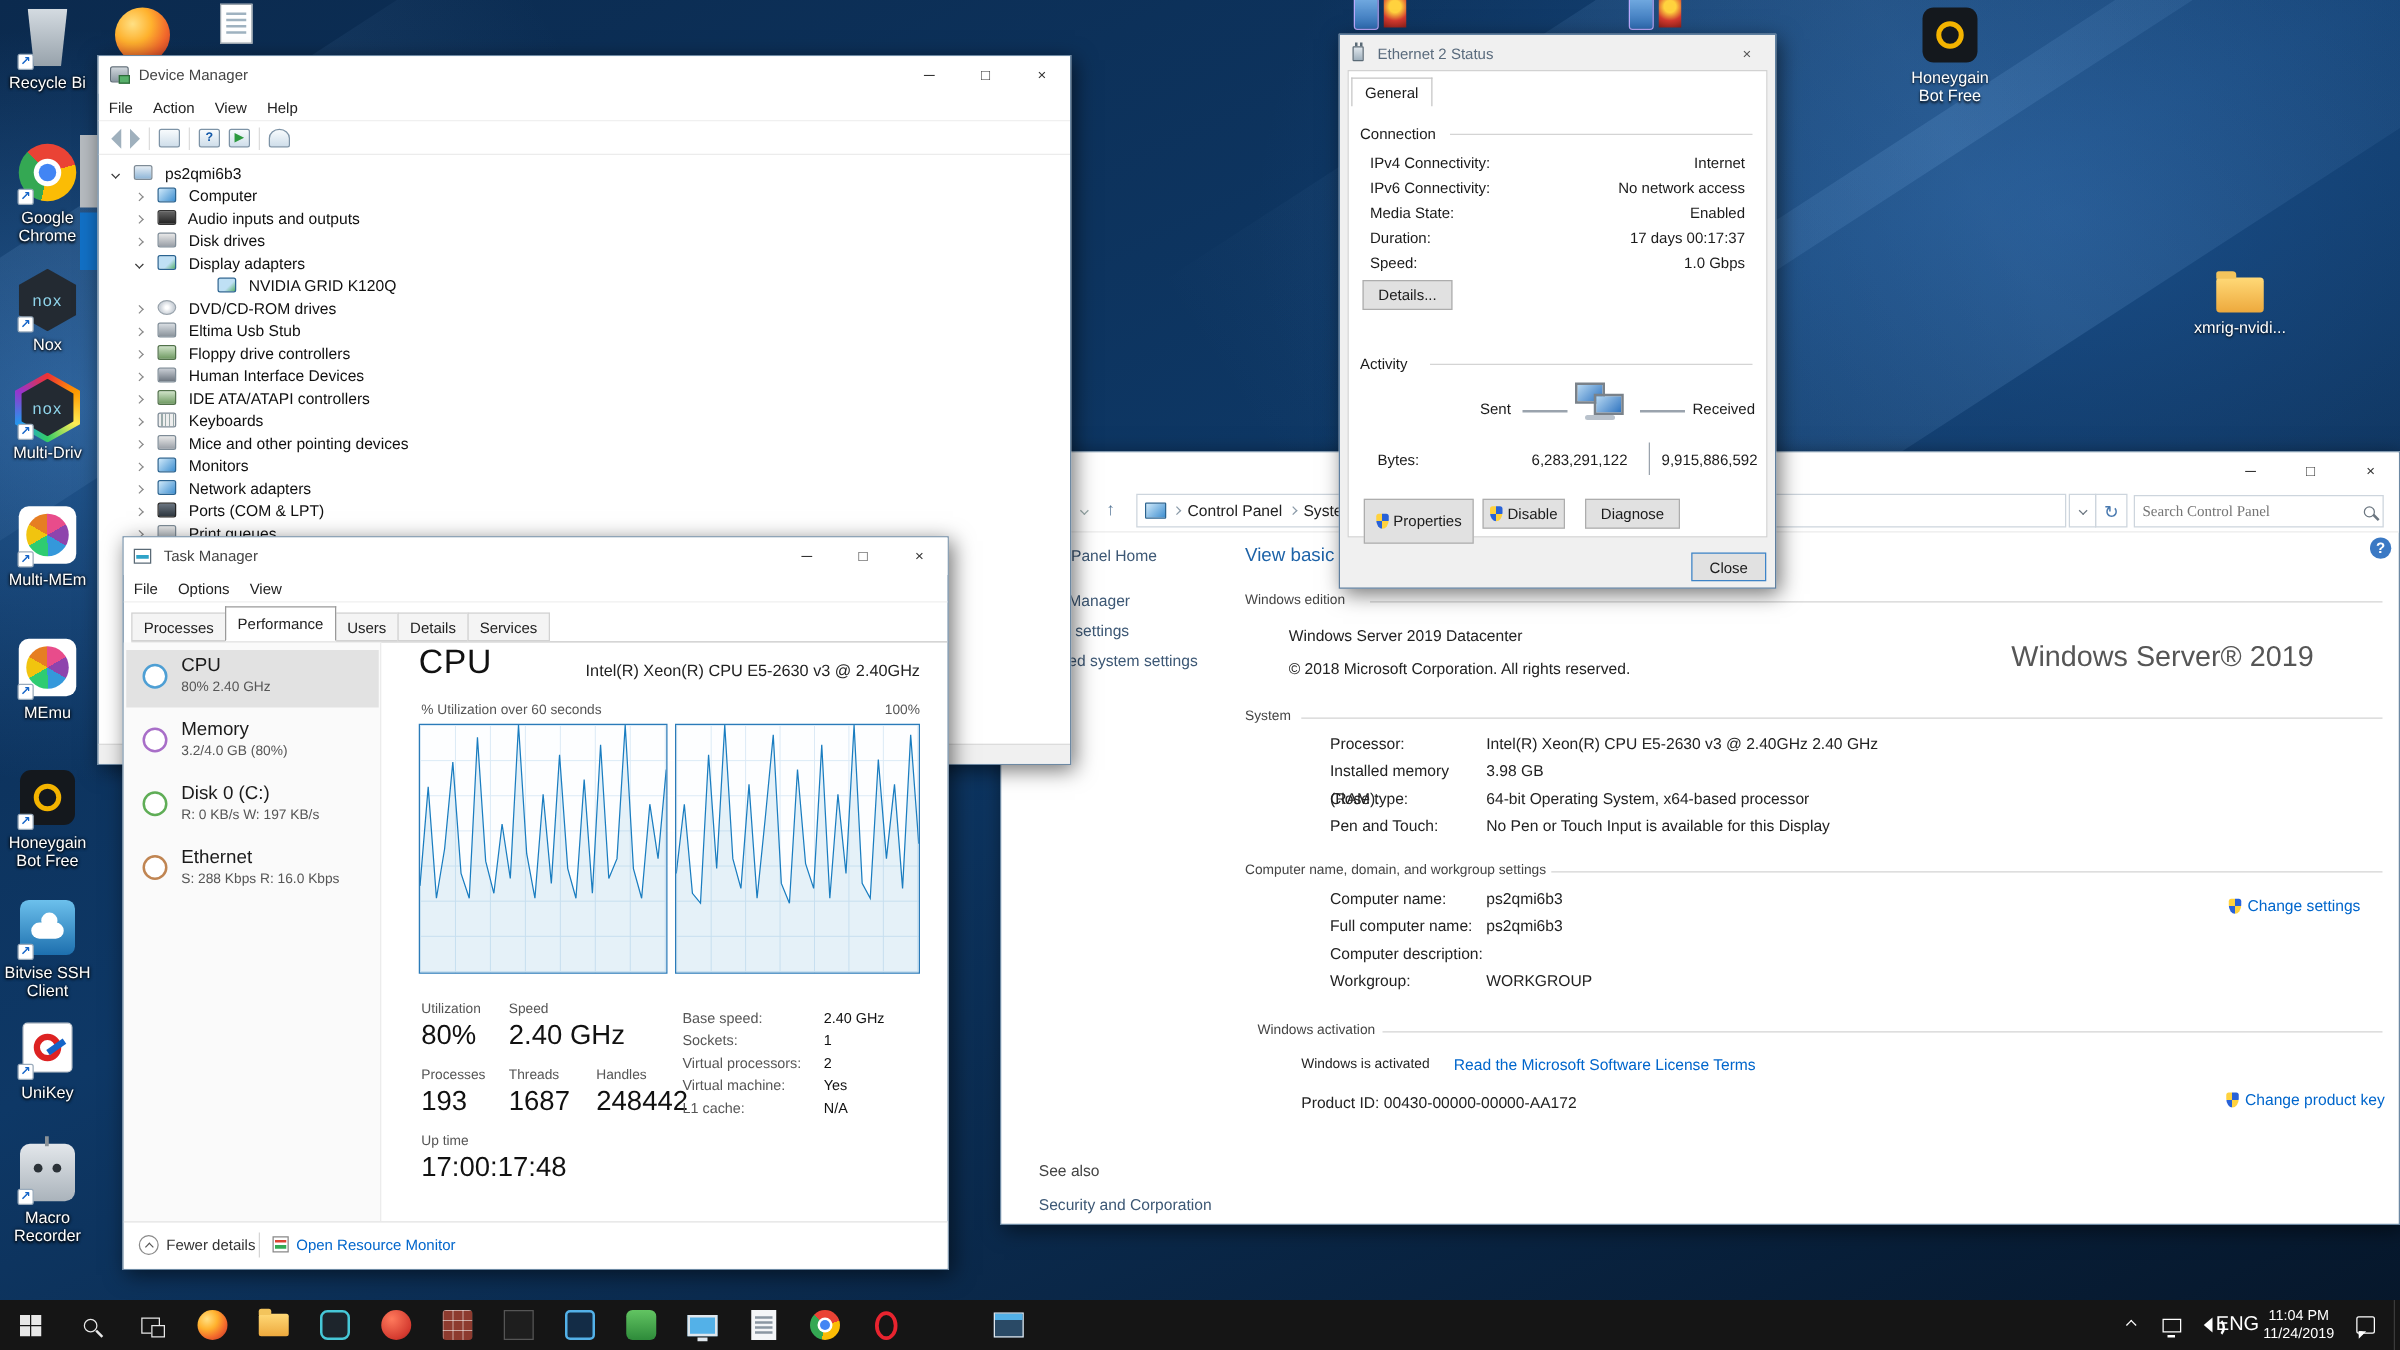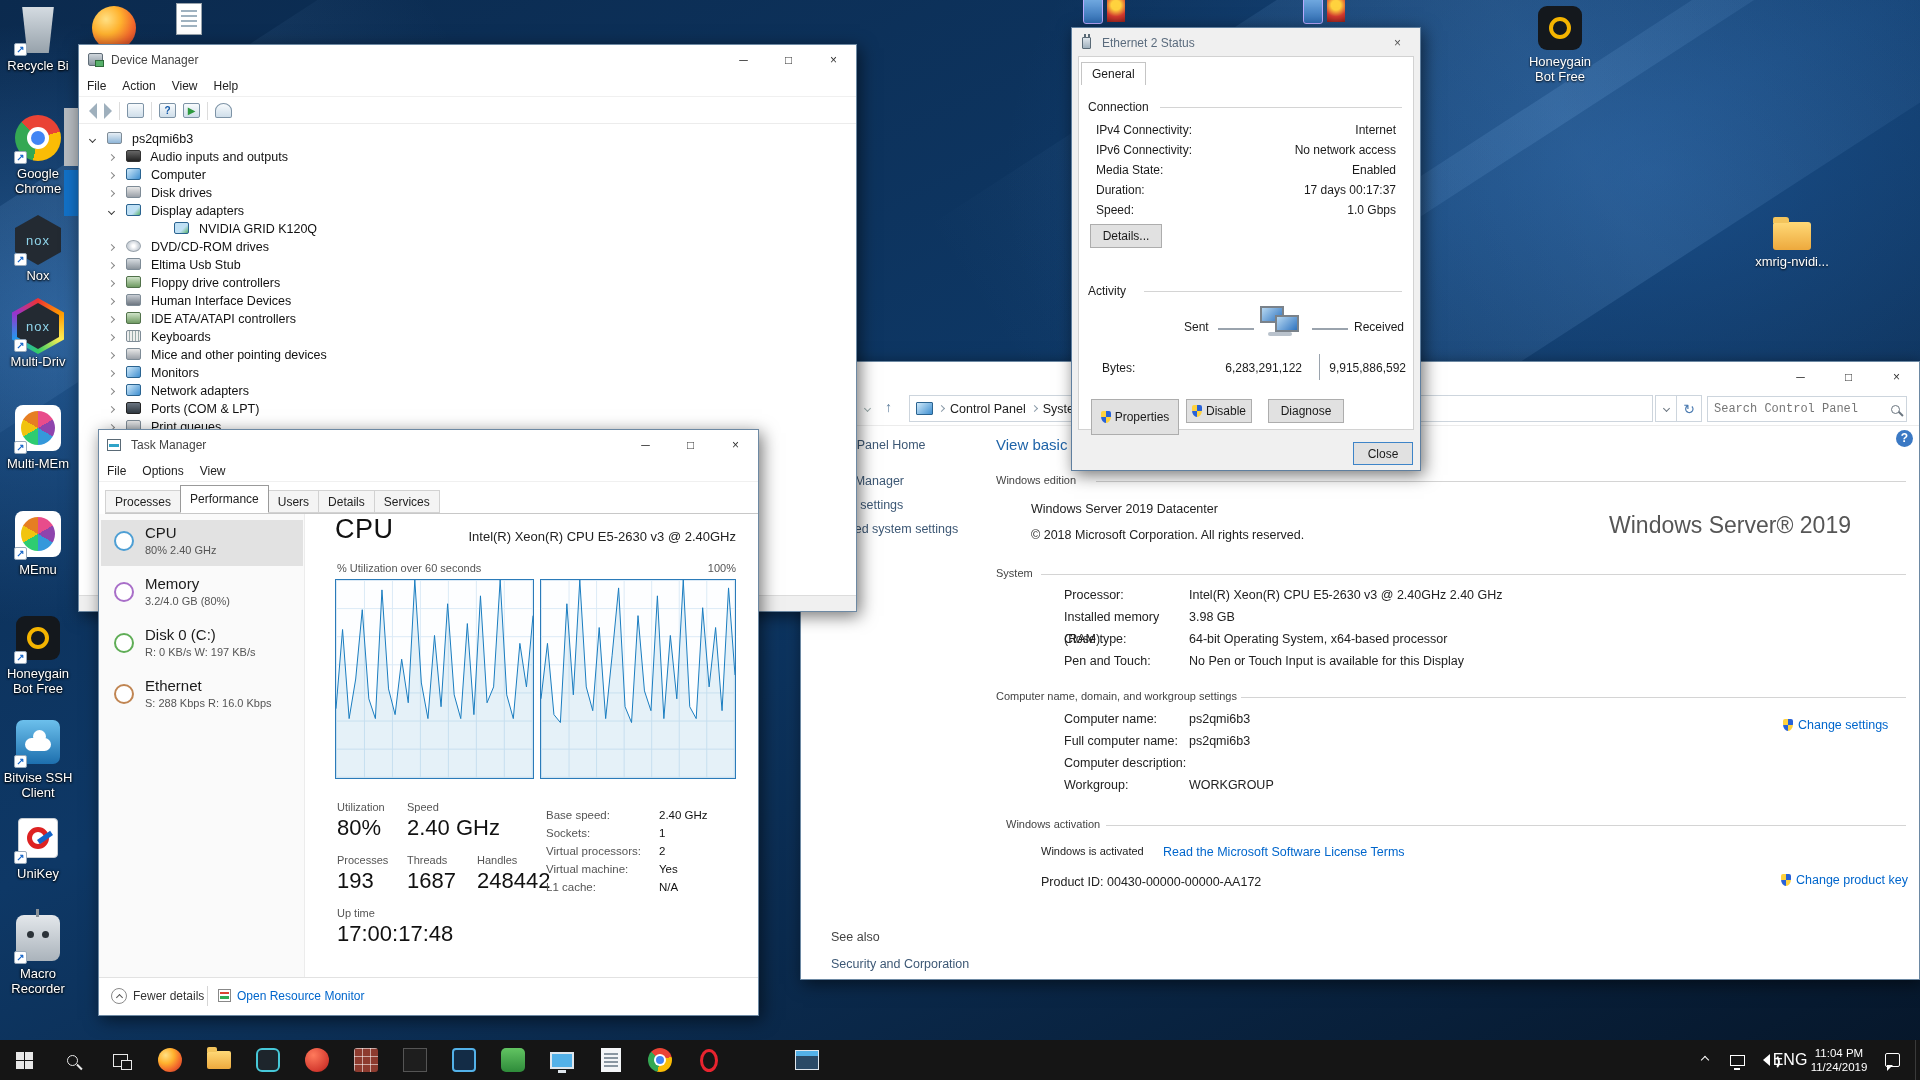--- a/index.html
+++ b/index.html
@@ -146,21 +146,21 @@
   .scr{border:2px solid #7a828a}
   .scr.s2{left:15px;top:9px}
   .two-mon .base{position:absolute;left:8px;top:26px;width:24px;height:4px;background:#b9c2cc;border-radius:2px}
   .dash{position:absolute;width:36px;height:2px;background:#9aa3ad}
   .vbar{position:absolute;width:1px;background:#9aa3ad}
   
   #sys{left:800px;top:361px;width:1120px;height:619px;z-index:10}
   #sys .addr{position:absolute;left:0;top:30px;right:0;height:34px;background:#fff;border-bottom:1px solid #ececec}
   .afield{position:absolute;left:108px;top:3px;width:744px;height:27px;border:1px solid #cdd5dd;display:flex;align-items:center;padding:0 6px;gap:6px;font-size:12.5px;color:#222}
   .sfield{position:absolute;left:906px;top:4px;width:200px;height:26px;border:1px solid #cdd5dd;display:flex;align-items:center;padding:0 6px}
-  .sfield input{border:none;outline:none;flex:1;font-size:12px;color:#333;font-family:Liberation Mono, monospace;background:transparent}
+  .sfield input{border:none;outline:none;flex:1;font-size:12px;color:#333;font-family:Liberation Serif, serif;background:transparent}
   .minimon{width:17px;height:13px;background:linear-gradient(135deg,#cfe9fa,#3f8fd0);border:1px solid #2a6390;border-radius:1px}
   .mag{width:9px;height:9px;border:1.5px solid #6b7680;border-radius:50%;position:relative}
   .mag::after{content:"";position:absolute;width:6px;height:1.5px;background:#6b7680;transform:r otate(45deg);transform:rotate(45deg);right:-5px;bottom:-2px}
   .sbitem{position:absolute;left:12px;font-size:12.5px;color:#3d5875;white-space:nowrap}
   .sechead{position:absolute;font-size:11px;color:#444}
   .srow-wrap{position:absolute}
   .sys-row{display:flex;height:22px;line-height:22px;font-size:12.5px;color:#222}
   .sys-row .lab{width:125px;flex:none}
   .link{color:#0066cc}
   .helpq{position:absolute;width:17px;height:17px;border-radius:50%;background:#3b79c4;color:#fff;font-size:12px;font-weight:bold;text-align:center;line-height:17px}
@@ -450,27 +450,27 @@
   </div>
 
   <div class="dmtree">
     <div class="dm-row l-0">
         <span class="chev e-v"></span>
         <span class="di i-computer"></span>
         <span>ps2qmi6b3</span>
       </div>
       <div class="dm-row l-1">
         <span class="chev e-r"></span>
+        <span class="di i-monitor"></span>
+        <span>Computer</span>
+      </div>
+      <div class="dm-row l-1">
+        <span class="chev e-r"></span>
         <span class="di i-audio"></span>
         <span>Audio inputs and outputs</span>
-      </div>
-      <div class="dm-row l-1">
-        <span class="chev e-r"></span>
-        <span class="di i-monitor"></span>
-        <span>Computer</span>
       </div>
       <div class="dm-row l-1">
         <span class="chev e-r"></span>
         <span class="di i-disk"></span>
         <span>Disk drives</span>
       </div>
       <div class="dm-row l-1">
         <span class="chev e-v"></span>
         <span class="di i-display"></span>
         <span>Display adapters</span>

